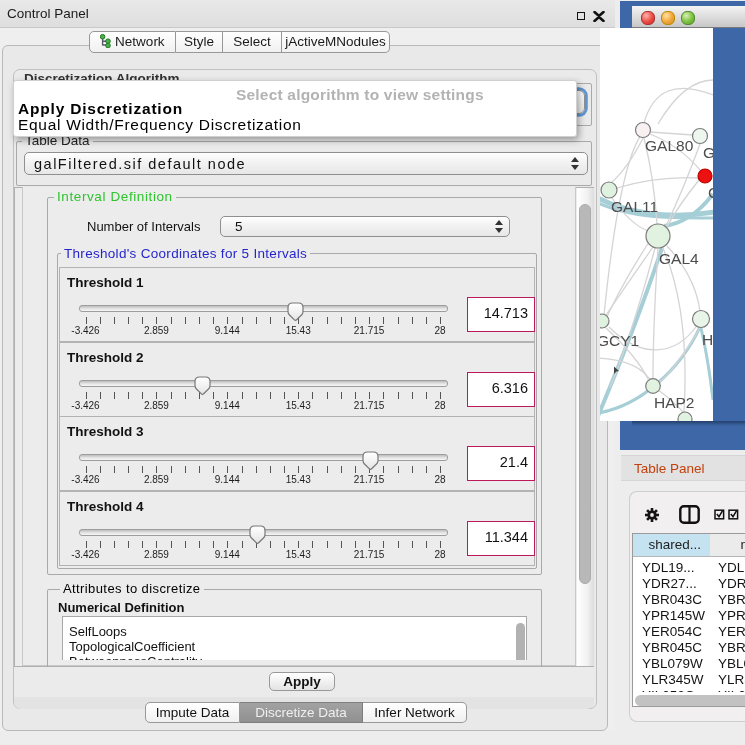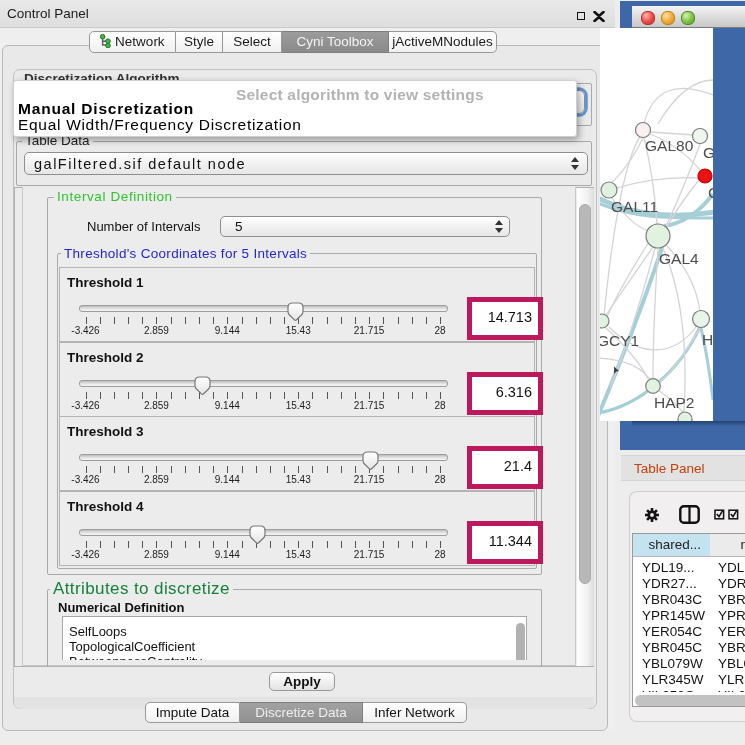--- a/index.html
+++ b/index.html
@@ -4,21 +4,21 @@
 body{width:745px;height:745px;position:relative;overflow:hidden;background:#ededed;
   font-family:"Liberation Sans",sans-serif;-webkit-font-smoothing:antialiased}
 .a{position:absolute;box-sizing:border-box}
 .grp{border:1px solid #a9a9a9;border-radius:2px}
 .glbl{position:absolute;background:#ececec;padding:0 3px;line-height:13px}
 .combo{background:linear-gradient(#ffffff,#f2f2f2 45%,#e7e7e7);border:1px solid #8f8f8f;border-radius:5px}
 .car{position:absolute;width:0;height:0;border-left:4px solid transparent;border-right:4px solid transparent}
 .caru{border-bottom:5px solid #333}
 .card{border-top:5px solid #333}
 .tkl{position:absolute;font-size:10px;color:#1d1d1d;transform:translateX(-50%);white-space:nowrap}
-.vbox{position:absolute;left:407px;width:60px;height:33px;background:#fff;border:5px solid #be185d;
+.vbox{position:absolute;left:407px;width:60px;height:33px;background:#fff;border:1px solid #be185d;
   font-size:14.5px;color:#111;text-align:right;padding-right:6px;line-height:31px}
 .thp{position:absolute;left:59px;width:474px;height:73px;border:1px solid #b3b3b3;background:#ececec}
 .thl{position:absolute;left:7px;top:7px;font-weight:bold;font-size:13.5px;color:#111}
 .track{position:absolute;left:19px;top:37px;width:367px;height:5px;border:1px solid #9d9d9d;
   border-radius:3px;background:linear-gradient(#bdbdbd,#e8e8e8 60%,#f5f5f5)}
 .ticks{position:absolute;top:49px;left:0;height:7px}
 .tick{position:absolute;width:1px;height:7px;background:#555;top:0}
 svg{display:block}
 </style></head>
 <body>
@@ -38,21 +38,20 @@
   <div style="box-sizing:border-box;width:87px;border:1px solid #989898;border-radius:5px 0 0 5px;background:linear-gradient(#ffffff,#f0f0f0);text-align:center">
     <svg style="display:inline-block;vertical-align:-2px" width="11" height="14" viewBox="0 0 11 14">
       <path d="M2.6 4.5 V11.5 M2.6 7.2 H7 M2.6 11 H7" stroke="#5a5a6a" stroke-width="1.4" fill="none"></path>
       <circle cx="2.6" cy="2.7" r="2.3" fill="#4caf50" stroke="#1e7a1e" stroke-width="1"></circle>
       <circle cx="8" cy="7.2" r="2.3" fill="#4caf50" stroke="#1e7a1e" stroke-width="1"></circle>
       <circle cx="8" cy="11.6" r="2.3" fill="#4caf50" stroke="#1e7a1e" stroke-width="1"></circle>
     </svg>
     Network</div>
   <div style="box-sizing:border-box;width:47px;border:1px solid #989898;border-left:none;background:linear-gradient(#ffffff,#f0f0f0);text-align:center">Style</div>
   <div style="box-sizing:border-box;width:59px;border:1px solid #989898;border-left:none;background:linear-gradient(#ffffff,#f0f0f0);text-align:center">Select</div>
-  <div style="box-sizing:border-box;width:107px;border:1px solid #7e7e7e;border-left:none;background:linear-gradient(#9c9c9c,#8a8a8a);color:#f4f4f4;text-align:center">Cyni Toolbox</div>
   <div style="box-sizing:border-box;width:108px;border:1px solid #989898;border-left:none;border-radius:0 5px 5px 0;background:linear-gradient(#ffffff,#f0f0f0);text-align:center">jActiveMNodules</div>
 </div>
 
 <div class="a" style="left:13px;top:69px;width:584px;height:640px;border:1px solid #c0c0c0;border-radius:7px;background:#eaeaea"></div>
 
 <div class="a grp" style="left:16px;top:83px;width:576px;height:43px"></div>
 <div class="a" style="left:21px;top:71px;background:#eaeaea;padding:0 3px;font-size:13.5px;font-weight:bold;color:#333">Discretization Algorithm</div>
 <div class="a combo" style="left:24px;top:90px;width:561px;height:24px;border-radius:6px;box-shadow:0 0 0 2.8px #5f97d5"></div>
 
 <div class="a grp" style="left:16px;top:141px;width:576px;height:45px"></div>
@@ -273,40 +272,40 @@
           <stop offset="0" stop-color="#ffffff"></stop>
           <stop offset="0.5" stop-color="#f2f2f2"></stop>
           <stop offset="1" stop-color="#e4e4e4"></stop>
         </linearGradient>
       </defs>
     </svg>
   <div class="vbox" style="top:29px">11.344</div>
 </div>
 
 <div class="a grp" style="left:47px;top:589px;width:495px;height:80px;border-bottom:none"></div>
-<div class="glbl" style="left:50px;top:582px;font-size:17px;color:#15803d;letter-spacing:0.4px">Attributes to discretize</div>
+<div class="glbl" style="left:60px;top:582px;font-size:13px;color:#000000;letter-spacing:0.4px">Attributes to discretize</div>
 <div class="a" style="left:58px;top:600px;font-size:13px;font-weight:bold;color:#111">Numerical Definition</div>
 <div class="a" style="left:62px;top:616px;width:465px;height:44px;background:#fff;border:1px solid #a8a8a8;border-bottom:none;overflow:hidden">
   <div style="position:absolute;left:6px;top:7px;font-size:13px;color:#111;line-height:15px">SelfLoops<br>TopologicalCoefficient<br>BetweennessCentrality</div>
   <div style="position:absolute;right:1px;top:6px;width:9px;height:60px;border-radius:4.5px;background:#b2b2b2"></div>
 </div>
 
 <div class="a" style="left:14px;top:667px;width:580px;height:30px;background:#ebebeb"></div>
 <div class="a" style="left:269px;top:672px;width:66px;height:19px;border:1px solid #989898;border-radius:5px;background:linear-gradient(#ffffff,#e3e3e3);text-align:center;font-size:13.5px;font-weight:bold;line-height:18px;color:#111">Apply</div>
 <div class="a" style="left:14px;top:697px;width:580px;height:12px;background:#e3e3e3;border-radius:0 0 7px 7px"></div>
 
 <div class="a" style="left:145px;top:702px;height:21px;display:flex;font-size:13.5px;color:#111;line-height:19px;text-align:center">
   <div style="box-sizing:border-box;width:95px;border:1px solid #989898;border-radius:5px 0 0 5px;background:linear-gradient(#ffffff,#f0f0f0)">Impute Data</div>
   <div style="box-sizing:border-box;width:123px;border:1px solid #7e7e7e;border-left:none;background:linear-gradient(#a2a2a2,#909090);color:#efefef">Discretize Data</div>
   <div style="box-sizing:border-box;width:104px;border:1px solid #989898;border-left:none;border-radius:0 5px 5px 0;background:linear-gradient(#ffffff,#f0f0f0)">Infer Network</div>
 </div>
 
 <div class="a" style="left:13px;top:80px;width:564px;height:57px;background:#fff;border:1px solid #d0d0d0;border-radius:3px;box-shadow:2px 3px 7px rgba(0,0,0,0.35)">
   <div style="position:absolute;left:222px;top:5px;font-size:15.5px;font-weight:bold;color:#b3b3b3;letter-spacing:0.2px">Select algorithm to view settings</div>
-  <div style="position:absolute;left:4px;top:19px;font-size:15.5px;font-weight:bold;color:#000;letter-spacing:0.8px">Manual Discretization</div>
+  <div style="position:absolute;left:4px;top:19px;font-size:15.5px;font-weight:bold;color:#000;letter-spacing:0.8px">Apply Discretization</div>
   <div style="position:absolute;left:4px;top:35px;font-size:15.5px;color:#000;letter-spacing:0.7px">Equal Width/Frequency Discretization</div>
 </div>
 
 <div class="a" style="left:620px;top:1px;width:125px;height:449px;background:#3d67a7"></div>
 <div class="a" style="left:632px;top:6px;width:113px;height:22px;background:linear-gradient(#f4f4f4,#c7c7c7);border-bottom:1px solid #7a7a7a">
   <div style="position:absolute;left:9px;top:5px;width:12px;height:12px;border-radius:6px;background:radial-gradient(circle at 35% 30%,#ffb3ad,#ea4b42 55%,#c62e28);border:0.5px solid #a33"></div>
   <div style="position:absolute;left:29px;top:5px;width:12px;height:12px;border-radius:6px;background:radial-gradient(circle at 35% 30%,#ffe2a0,#f0a63a 55%,#d08a1e);border:0.5px solid #b80"></div>
   <div style="position:absolute;left:49px;top:5px;width:12px;height:12px;border-radius:6px;background:radial-gradient(circle at 35% 30%,#d6f0b0,#7cc140 55%,#58a022);border:0.5px solid #583"></div>
 </div>
 <div class="a" style="left:600px;top:28px;width:113px;height:393px;background:#fff;overflow:hidden">

